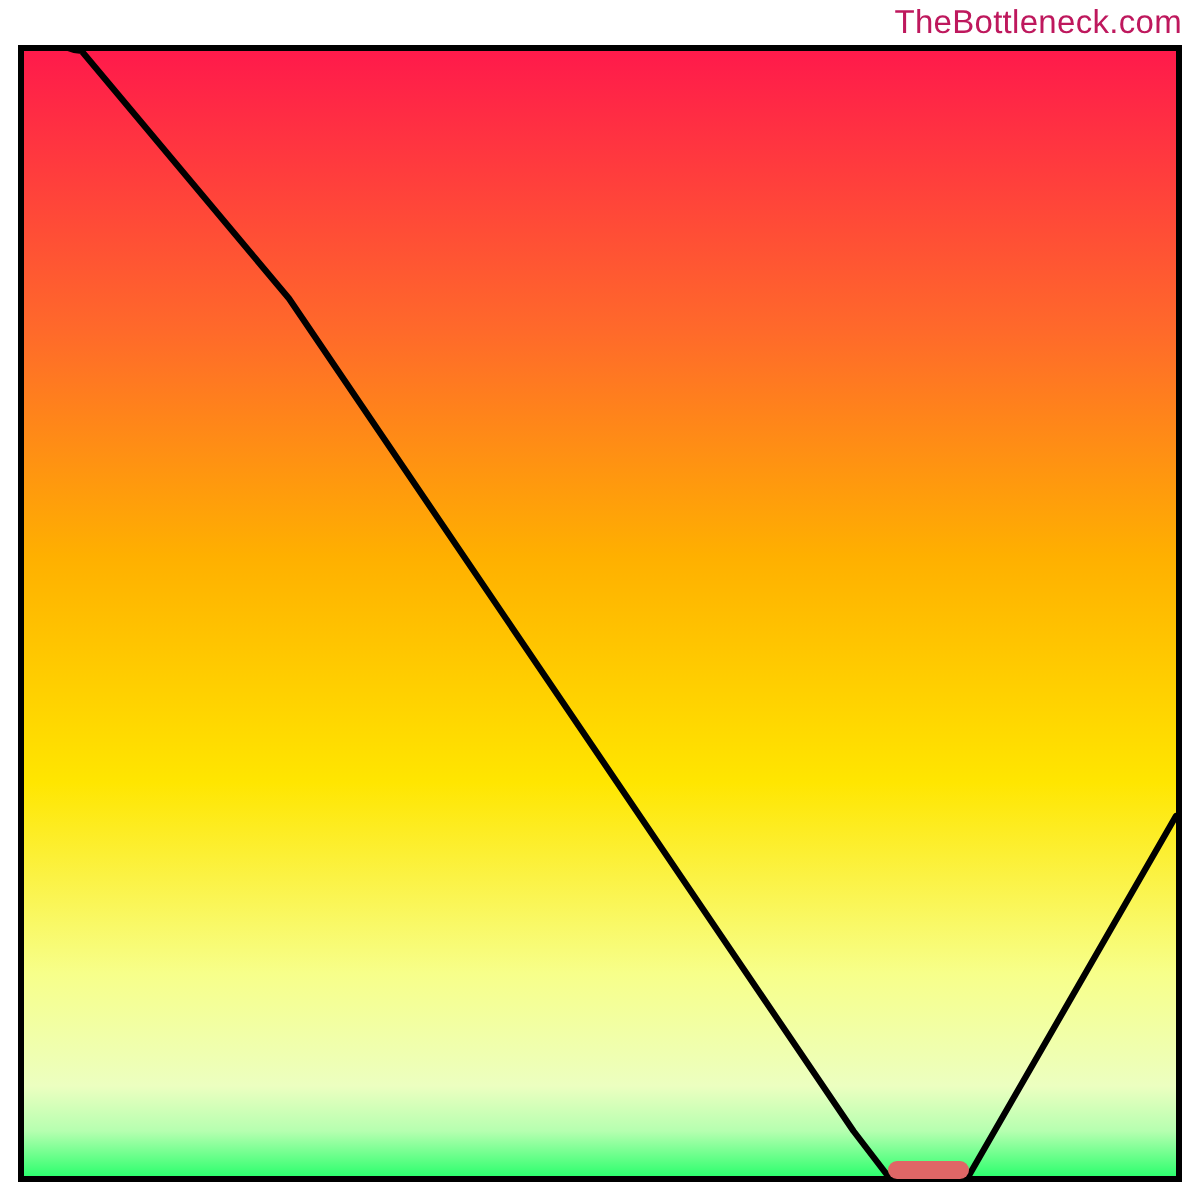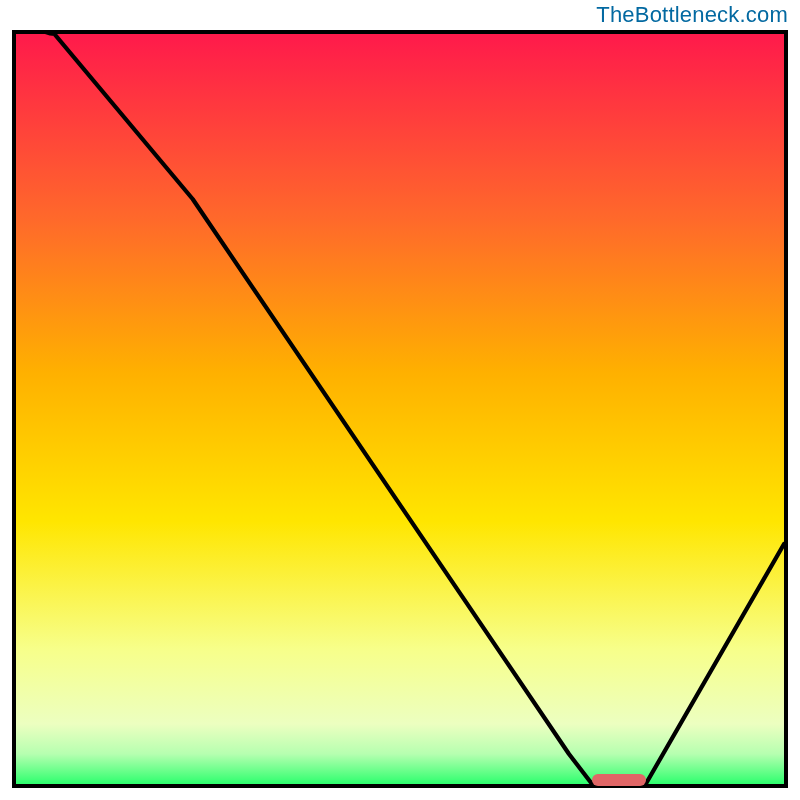--- a/index.html
+++ b/index.html
@@ -14,21 +14,21 @@
   .frame {
     width: 800px;
     height: 800px;
     position: relative;
   }
   .attribution {
     position: absolute;
     top: 2px;
     right: 12px;
     font-size: 22px;
-    color: #0369a1;
+    color: #be185d;
     letter-spacing: 0.2px;
   }
   .plot-wrap {
     position: absolute;
     left: 12px;
     top: 30px;
     width: 776px;
     height: 758px;
     border: 4px solid #000;
     box-sizing: border-box;

